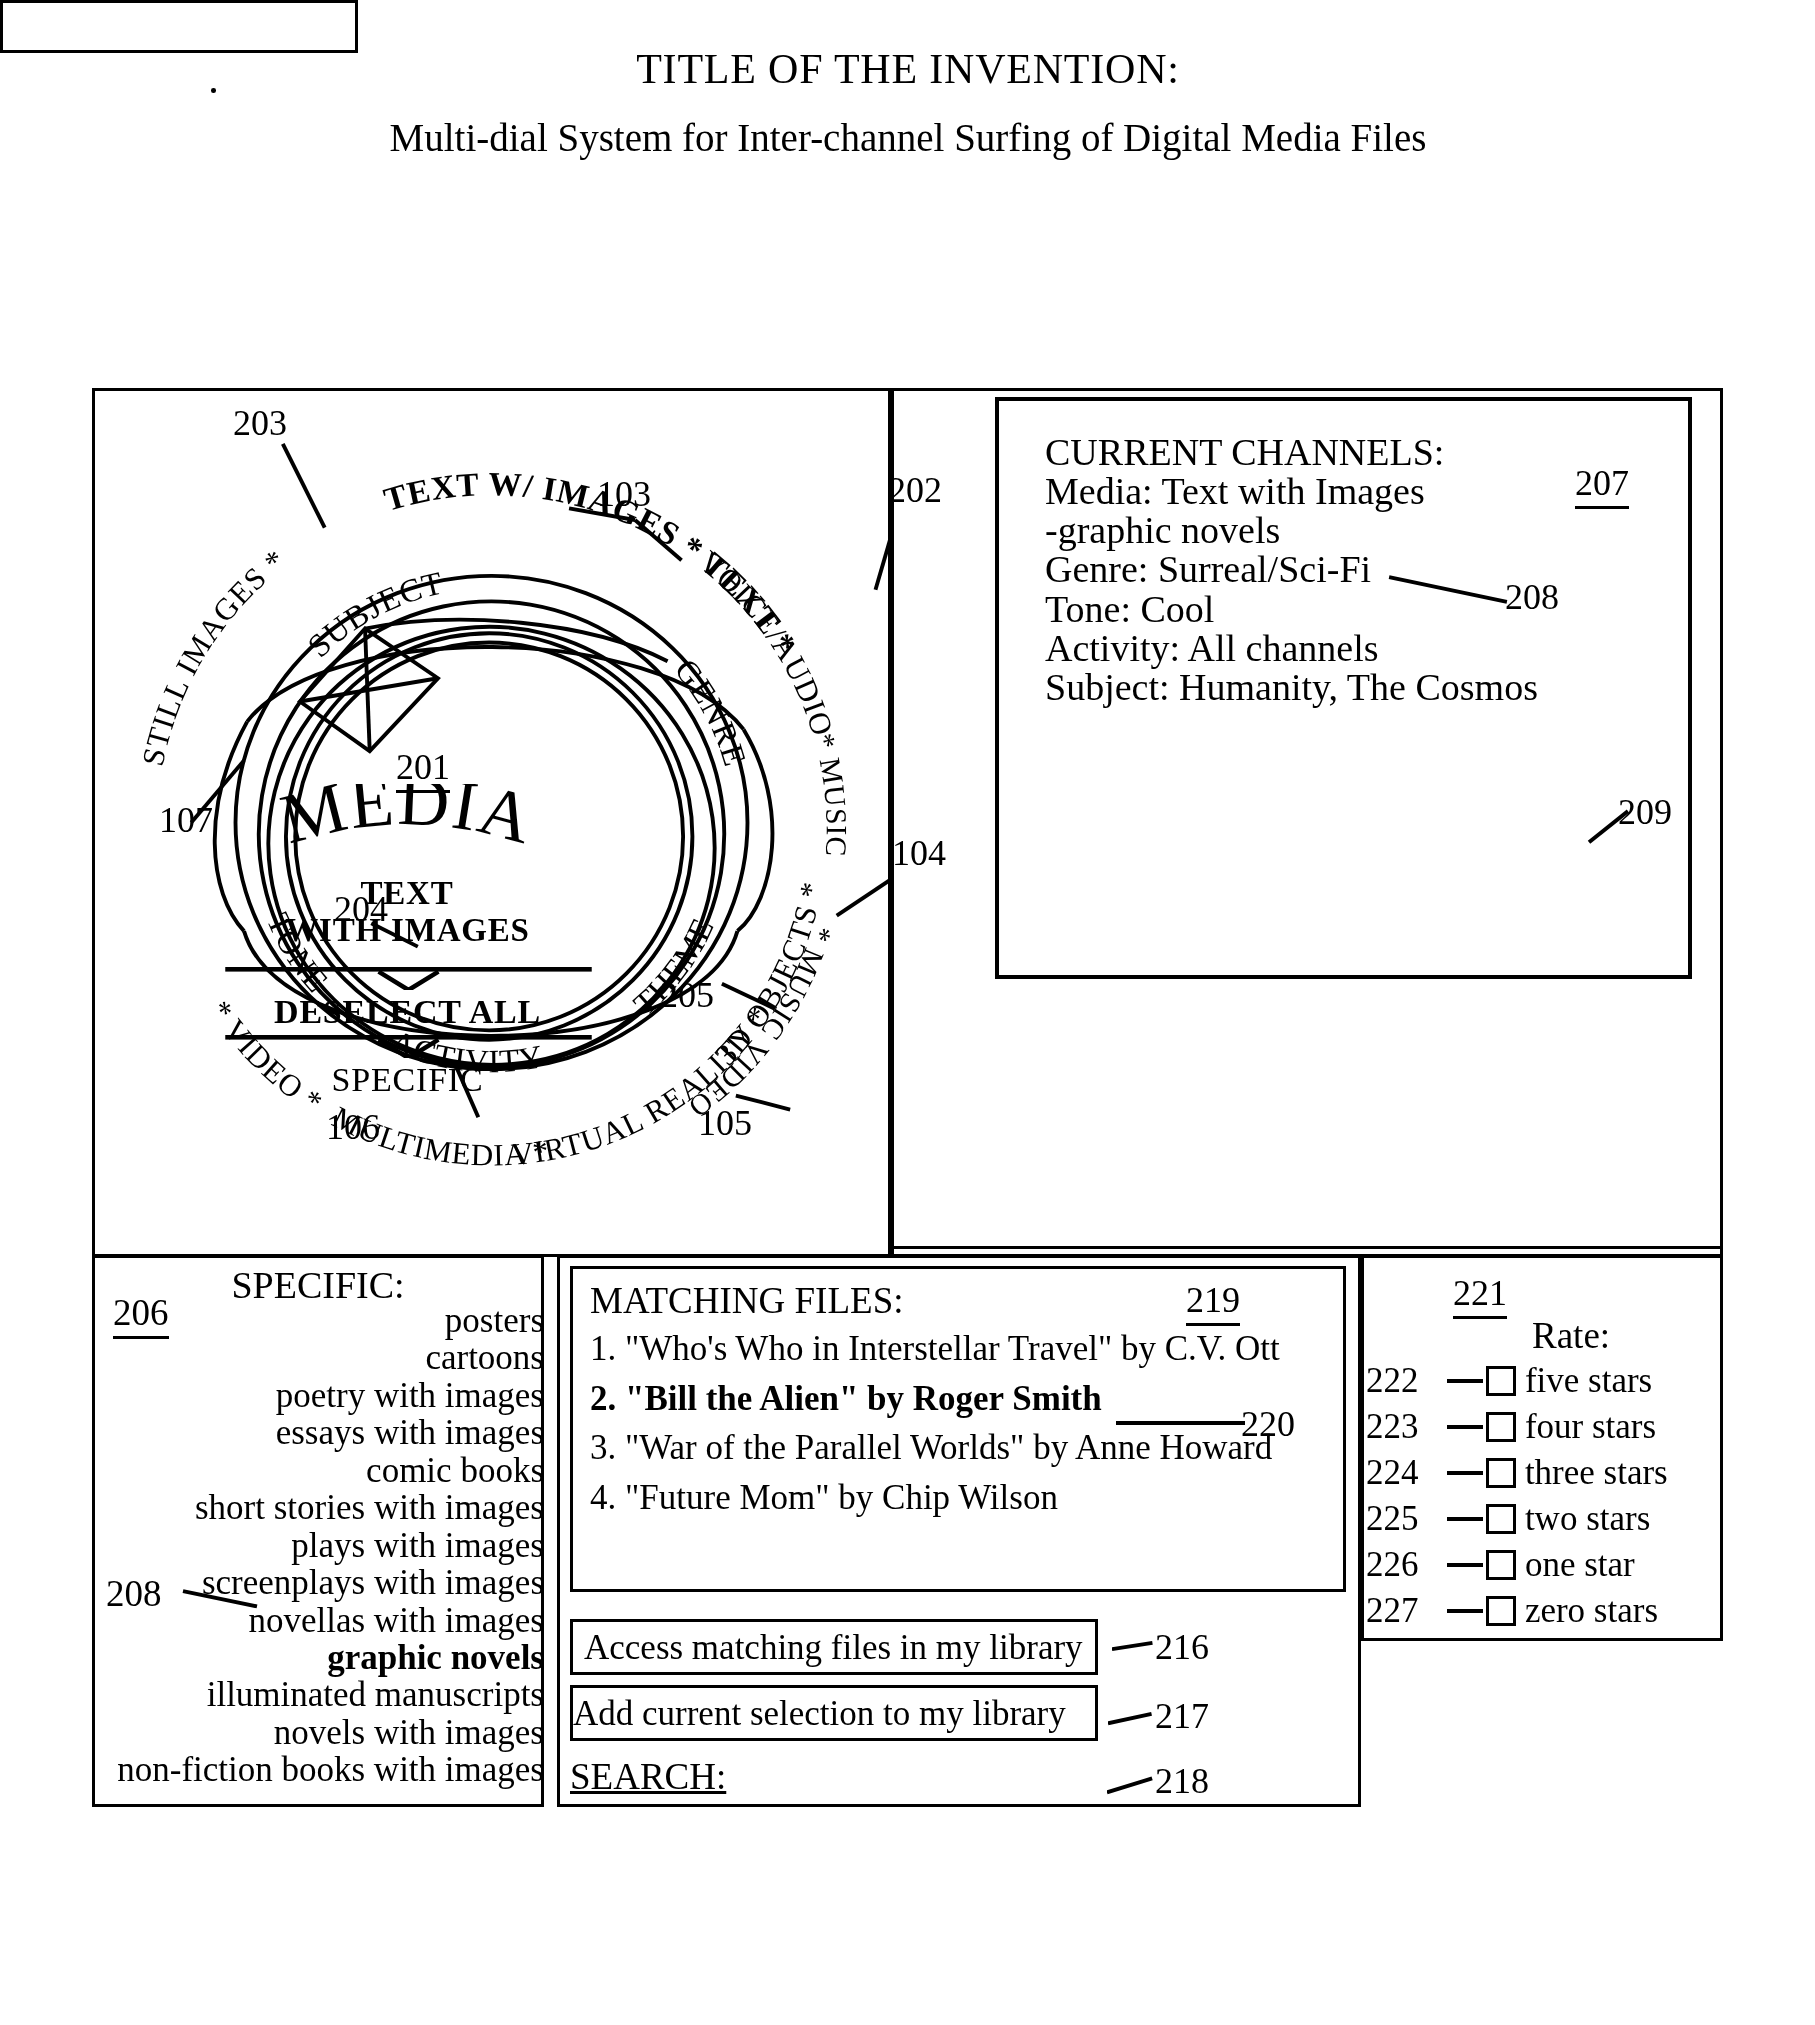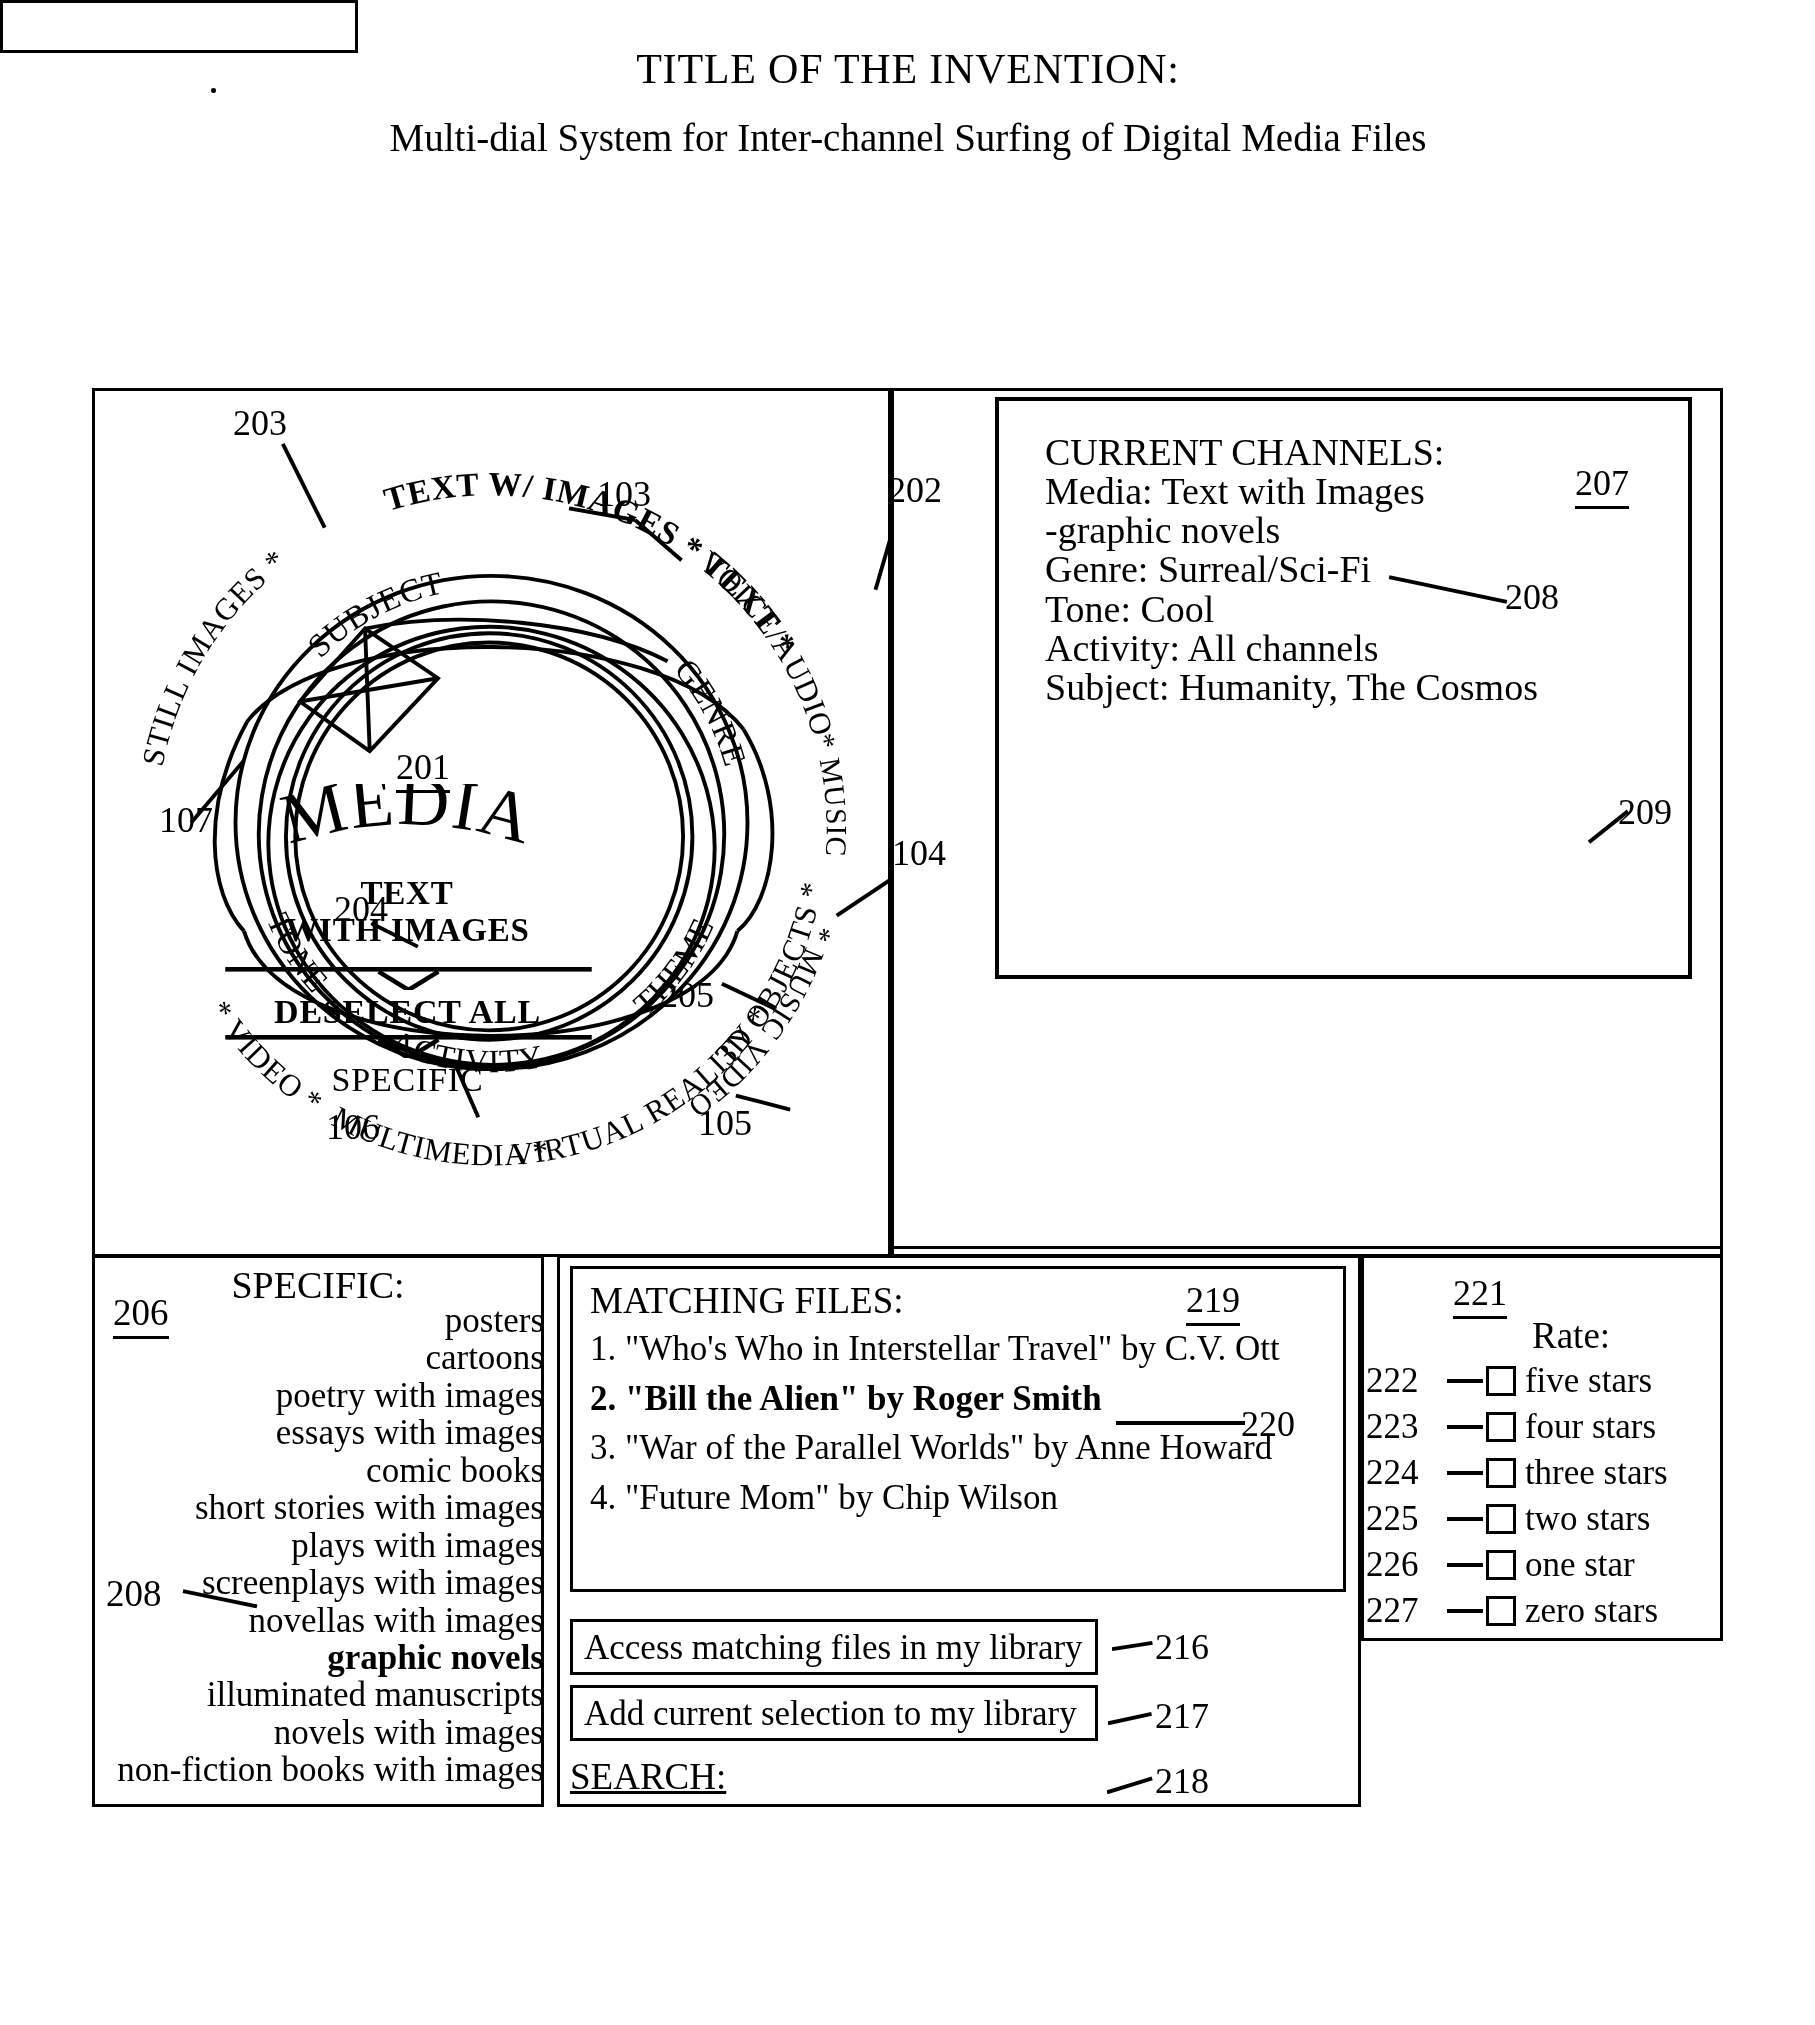--- a/index.html
+++ b/index.html
@@ -75,21 +75,21 @@
   
   #mf-head{left:590px;top:1279px;font-size:37px;}
   #mf-219{left:1186px;top:1279px;font-size:36px;border-bottom:3.9px solid #000;padding-bottom:2.3px;}
   #mf-list{left:590px;top:1331px;width:745px;font-size:35px;line-height:1.0;}
   #mf-list .row{white-space:nowrap;margin-bottom:14.7px;}
   #mf-list .row.bold{font-weight:bold;}
   #mf-220{left:1241px;top:1403px;font-size:36px;}
   #lead-220{left:1116px;top:1421px;width:129px;height:3.9px;background:#000;}
 
   #btn-access{left:570px;top:1619px;width:528px;height:56px;justify-content:flex-start;padding-left:11px;font-size:35px;}
-  #btn-add{left:570px;top:1685px;width:528px;height:56px;justify-content:flex-start;padding-left:11px;font-size:35px;}
+  #btn-add{left:570px;top:1685px;width:528px;height:56px;justify-content:flex-start;font-size:35px;}
   #search-label{left:570px;top:1755px;font-size:37px;text-decoration:underline;}
   #search-box{left:739px;top:1746px;width:358px;height:53px;border:3.9px solid #000;box-sizing:border-box;background:#fff;}
   #ref-216{left:1155px;top:1626px;font-size:36px;}
   #ref-217{left:1155px;top:1695px;font-size:36px;}
   #ref-218{left:1155px;top:1760px;font-size:36px;}
   .hline{position:absolute;height:3.9px;background:#000;}
 
   
   #rt-221{left:1453px;top:1272px;font-size:36px;border-bottom:3.1px solid #000;padding-bottom:1.6px;}
   #rt-label{left:1532px;top:1314px;font-size:37px;}

